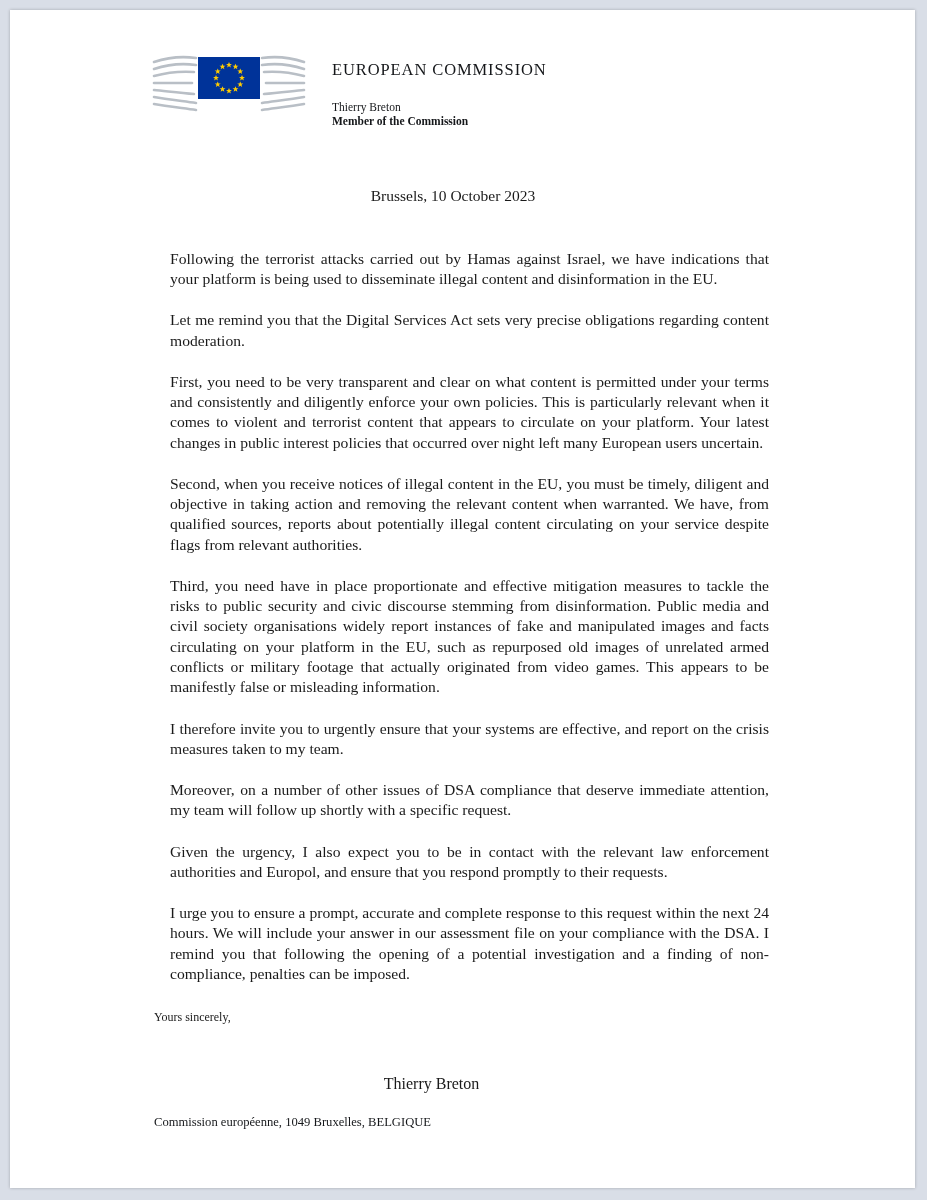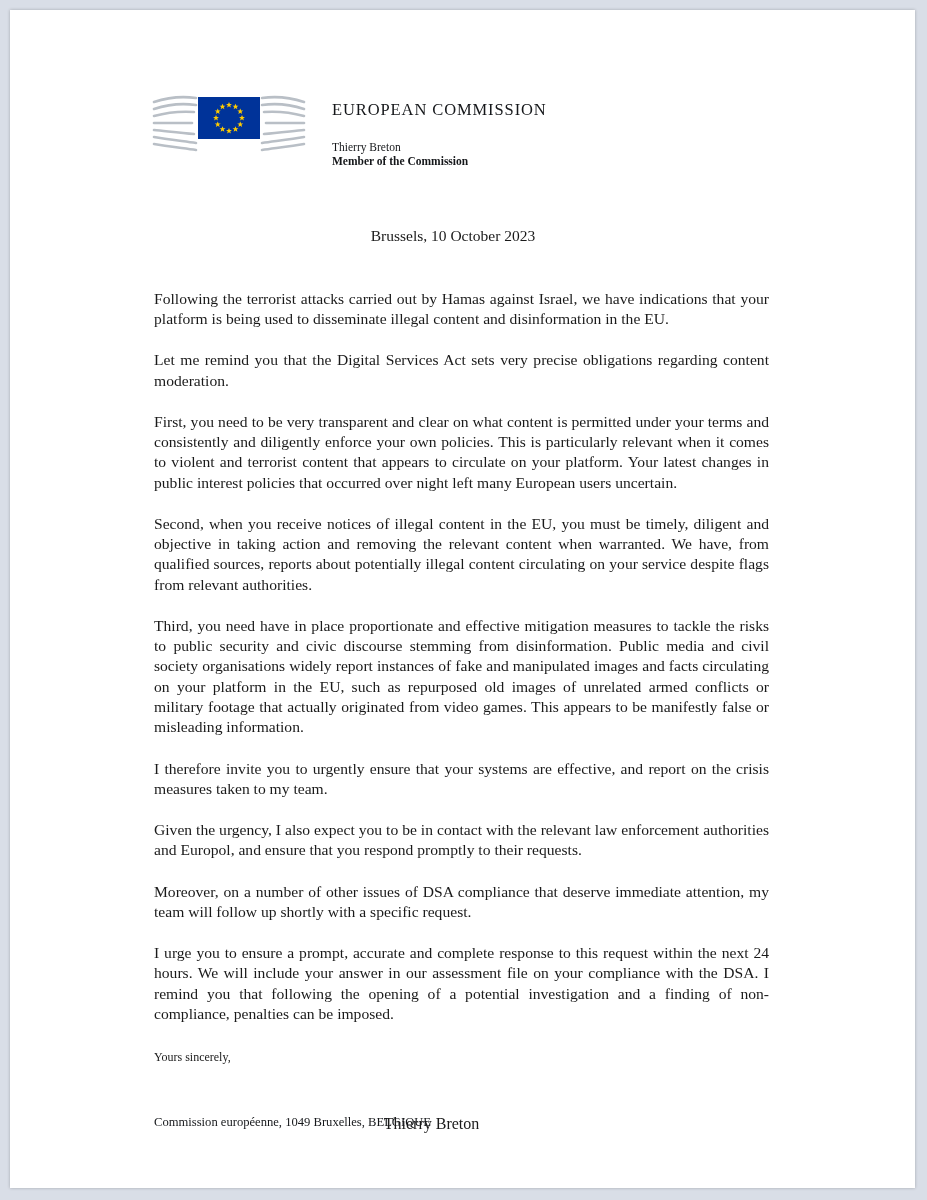--- a/index.html
+++ b/index.html
@@ -29,21 +29,21 @@
     box-shadow: 0 0 3px rgba(0,0,0,0.25);
     position: relative;
     padding: 0;
     overflow: hidden;
   }
 
   
   .header {
     display: flex;
     align-items: flex-start;
-    padding: 80px 0 0 142px;
+    padding: 40px 0 0 142px;
   }
   .emblem {
     width: 156px;
     height: 66px;
     position: relative;
     flex: 0 0 auto;
   }
   .emblem svg { display: block; }
 
   .header-text {
@@ -84,21 +84,21 @@
     margin-top: 44px;
   }
   .salutation {
     font-size: 16px;
     margin: 0 0 22px 0;
   }
   .para {
     font-size: 15.6px;
     line-height: 1.30;
     text-align: justify;
-    margin: 0 0 21px 0;
+    margin: 0 0 21px 16px;
     hyphens: none;
   }
   .closing {
     font-size: 12px;
     margin: 26px 0 0 0;
   }
   .signature {
     text-align: center;
     font-size: 16px;
     margin-top: 50px;
@@ -199,22 +199,22 @@
     <div class="place-date">Brussels, 10 October 2023</div>
 
     <div class="letter-body">
 
       <p class="para">Following the terrorist attacks carried out by Hamas against Israel, we have indications that your platform is being used to disseminate illegal content and disinformation in the EU.</p>
       <p class="para">Let me remind you that the Digital Services Act sets very precise obligations regarding content moderation.</p>
       <p class="para">First, you need to be very transparent and clear on what content is permitted under your terms and consistently and diligently enforce your own policies. This is particularly relevant when it comes to violent and terrorist content that appears to circulate on your platform. Your latest changes in public interest policies that occurred over night left many European users uncertain.</p>
       <p class="para">Second, when you receive notices of illegal content in the EU, you must be timely, diligent and objective in taking action and removing the relevant content when warranted. We have, from qualified sources, reports about potentially illegal content circulating on your service despite flags from relevant authorities.</p>
       <p class="para">Third, you need have in place proportionate and effective mitigation measures to tackle the risks to public security and civic discourse stemming from disinformation. Public media and civil society organisations widely report instances of fake and manipulated images and facts circulating on your platform in the EU, such as repurposed old images of unrelated armed conflicts or military footage that actually originated from video games. This appears to be manifestly false or misleading information.</p>
       <p class="para">I therefore invite you to urgently ensure that your systems are effective, and report on the crisis measures taken to my team.</p>
+      <p class="para">Moreover, on a number of other issues of DSA compliance that deserve immediate attention, my team will follow up shortly with a specific request.</p>
       <p class="para">Given the urgency, I also expect you to be in contact with the relevant law enforcement authorities and Europol, and ensure that you respond promptly to their requests.</p>
-      <p class="para">Moreover, on a number of other issues of DSA compliance that deserve immediate attention, my team will follow up shortly with a specific request.</p>
       <p class="para">I urge you to ensure a prompt, accurate and complete response to this request within the next 24 hours. We will include your answer in our assessment file on your compliance with the DSA. I remind you that following the opening of a potential investigation and a finding of non-compliance, penalties can be imposed.</p>
 
       <p class="closing">Yours sincerely,</p>
 
       <div class="signature">Thierry Breton</div>
     </div>
 
     <div class="footer">Commission européenne, 1049 Bruxelles, BELGIQUE</div>
 
   </div>

